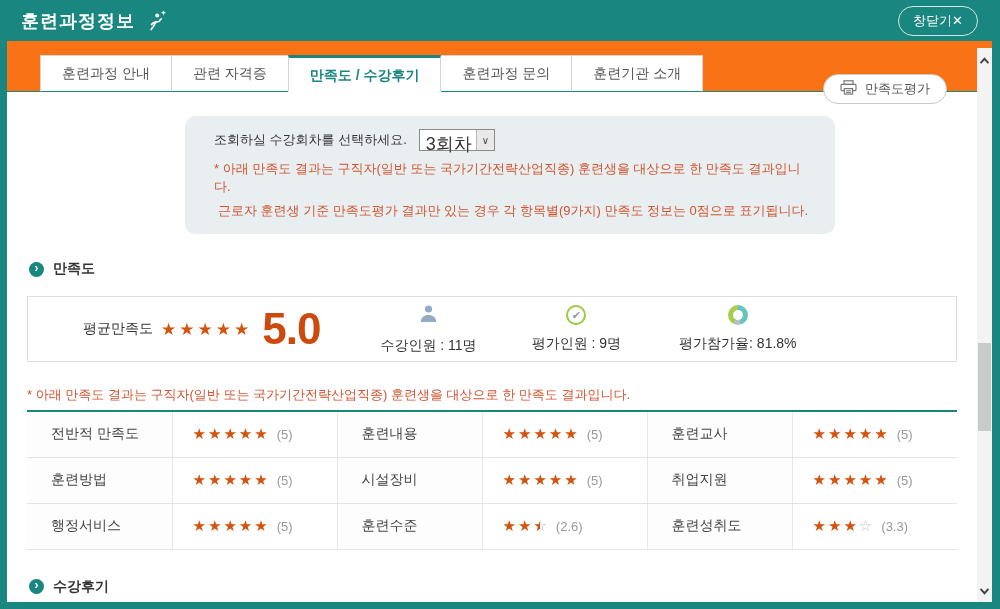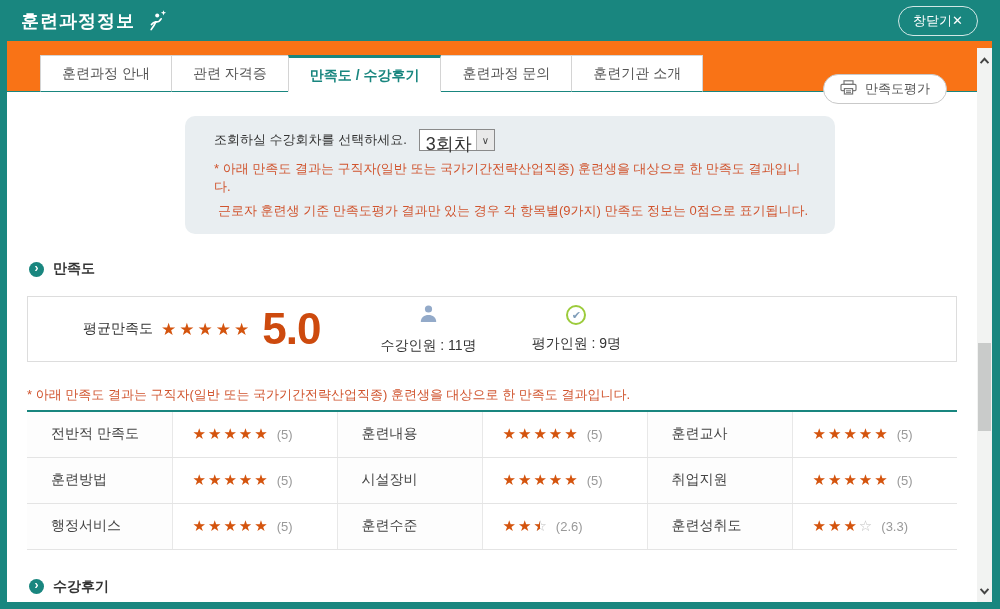--- a/index.html
+++ b/index.html
@@ -201,20 +201,24 @@
             <circle cx="10.5" cy="6" r="3.6" fill="#93aac9"></circle>
             <path d="M2.8 19c0-4.4 3.4-6.9 7.7-6.9s7.7 2.5 7.7 6.9z" fill="#93aac9"></path>
           </svg>
         </span>
         <span>수강인원 : 11명</span>
       </div>
       <div class="stat stat-evaluated">
         <span class="check-icon">✔</span>
         <span>평가인원 : 9명</span>
       </div>
+      <div class="stat stat-participation">
+        <span class="donut"></span>
+        <span>평가참가율: 81.8%</span>
+      </div>
     </div>
 
     <div class="red-note table-note">* 아래 만족도 결과는 구직자(일반 또는 국가기간전략산업직종) 훈련생을 대상으로 한 만족도 결과입니다.</div>
 
     <table class="sat">
       <tbody id="sat-body">
           <tr>
             <td class="lbl">전반적 만족도</td>
             <td class="val"><span><i class="st f">★</i><i class="st f">★</i><i class="st f">★</i><i class="st f">★</i><i class="st f">★</i></span><span class="score">(5)</span></td>
             <td class="lbl">훈련내용</td>

